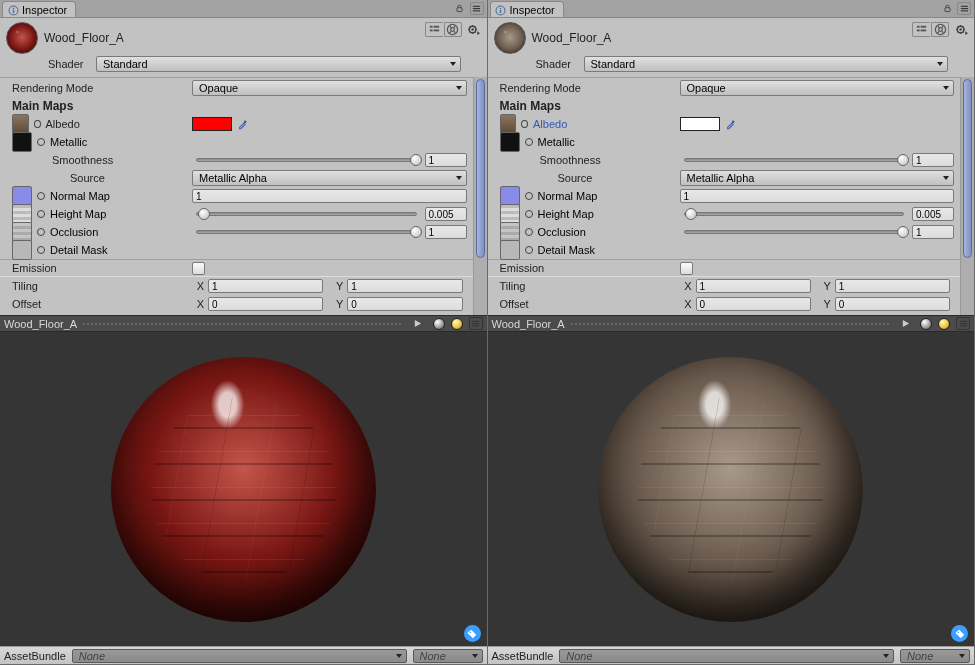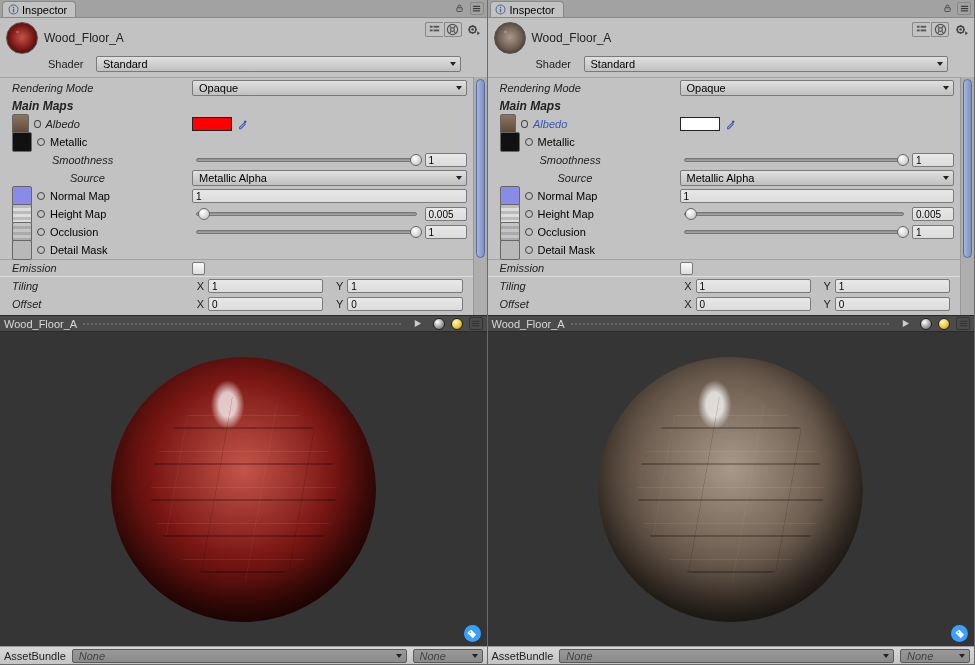--- a/index.html
+++ b/index.html
@@ -1,19 +1,19 @@
 <!DOCTYPE html>
 <html><head>
 <meta charset="utf-8">
 <style>
   * { box-sizing: border-box; margin: 0; padding: 0; font-family: "Lucida Grande", Arial, sans-serif; font-size: 11px; }
   body { background: #555; width: 975px; height: 665px; display: flex; }
   .pane { width: 487.5px; height: 665px; background: #c2c2c2; display: flex; flex-direction: column; border-right: 1px solid #6a6a6a; }
   .tabbar { height: 18px; background: #a2a2a2; display: flex; align-items: flex-end; padding-left: 2px; position: relative; border-bottom: 1px solid #888; }
-  .tab { background: #c2c2c2; border: 1px solid #888; border-bottom: none; border-radius: 4px 4px 0 0; padding: 1px 8px 1px 4px; display: flex; align-items: center; gap: 3px; font-size: 11px; height: 16px; }
+  .tab { background: #c2c2c2; border: 1px solid #888; border-bottom: none; border-radius: 4px 4px 0 0; padding: 1px 8px 1px 4px; display: flex; align-items: flex-end; gap: 3px; font-size: 11px; height: 16px; }
   .tab .icon { width: 12px; height: 12px; display: flex; align-items: center; justify-content: center; }
   .tab .icon svg { width: 11px; height: 11px; }
   .tabright { position: absolute; right: 3px; top: 2px; display: flex; gap: 3px; align-items: center; }
   .lockicn, .popup { width: 14px; height: 13px; display: flex; align-items: center; justify-content: center; }
   .popup { border: 1px solid #888; border-radius: 2px; cursor: pointer; }
   .lockicn svg, .popup svg { width: 9px; height: 9px; }
   .hdr { background: #c2c2c2; display: flex; align-items: center; padding: 4px 4px 0 6px; gap: 6px; position: relative; }
   .matball { width: 32px; height: 32px; border-radius: 50%; background: radial-gradient(circle at 35% 30%, #ffffff30 0 4%, transparent 6%), radial-gradient(circle at 50% 48%, var(--balltop), var(--ballmid) 55%, var(--balldark) 90%); border: 1px solid #555; }
   .hdr .name { font-size: 12px; color: #222; }
   .hdr .tbicons { position: absolute; right: 4px; top: 4px; display: flex; gap: 1px; align-items: center; }
@@ -27,21 +27,21 @@
   .ddwrap { flex: 1; position: relative; margin-right: 20px; }
   .dropdown { width: 100%; height: 16px; background: linear-gradient(#e0e0e0,#c0c0c0); border: 1px solid #7a7a7a; border-radius: 2px; padding: 0 14px 0 6px; display: flex; align-items: center; cursor: pointer; position: relative; }
   .dropdown .tri { position: absolute; right: 4px; top: 50%; transform: translateY(-50%); width: 0; height: 0; border-left: 3px solid transparent; border-right: 3px solid transparent; border-top: 4px solid #222; }
   .props { background: #c2c2c2; flex: 0 0 auto; position: relative; display: flex; }
   .propscroll { overflow: hidden; flex: 1; padding-bottom: 2px; }
   .scrollbar { width: 14px; background: #aeaeae; display: flex; flex-direction: column; justify-content: flex-start; border-left: 1px solid #999; }
   .thumb { background: linear-gradient(to right,#a9b6d9,#7d8fc4); border: 1px solid #5a6aa0; border-radius: 7px; margin: 2px; height: 75%; }
   .row { display: flex; align-items: center; height: 18px; padding: 0 2px 0 12px; }
   .rowline { border-top: 1px solid #a0a0a0; border-bottom: 1px solid #dcdcdc; }
   .row.rendermode { border-top: 1px solid #a0a0a0; height: 20px; background: #c2c2c2; }
-  .row .lbl { width: 180px; color: #222; font-style: italic; }
+  .row .lbl { width: 180px; color: #222; }
   .row .lbl.blue { color: #3557b6; }
   .row .lbl.bold { font-weight: bold; font-size: 12px; }
   .row .ctrls { flex: 1; display: flex; align-items: center; gap: 4px; padding-right: 4px; }
   .texslot { width: 20px; height: 20px; border: 1px solid #666; border-radius: 2px; margin-right: 2px; display: flex; align-items: center; justify-content: center; cursor: pointer; }
   .texslot.empty { background: #b8b8b8; }
   .circlepick { width: 8px; height: 8px; border-radius: 50%; border: 1.5px solid #444; margin-right: 2px; cursor: pointer; }
   .rowswatch .row-inner { display: flex; align-items: center; gap: 3px; }
   .colorpick { width: 40px; height: 14px; border: 1px solid #222; cursor: pointer; position: relative; }
   .colorpick .alpha { position: absolute; bottom: 0; left: 0; right: 0; height: 3px; background: #ff0000; }
   .eyedrop { width: 14px; height: 14px; display: flex; align-items: center; justify-content: center; cursor: pointer; }

